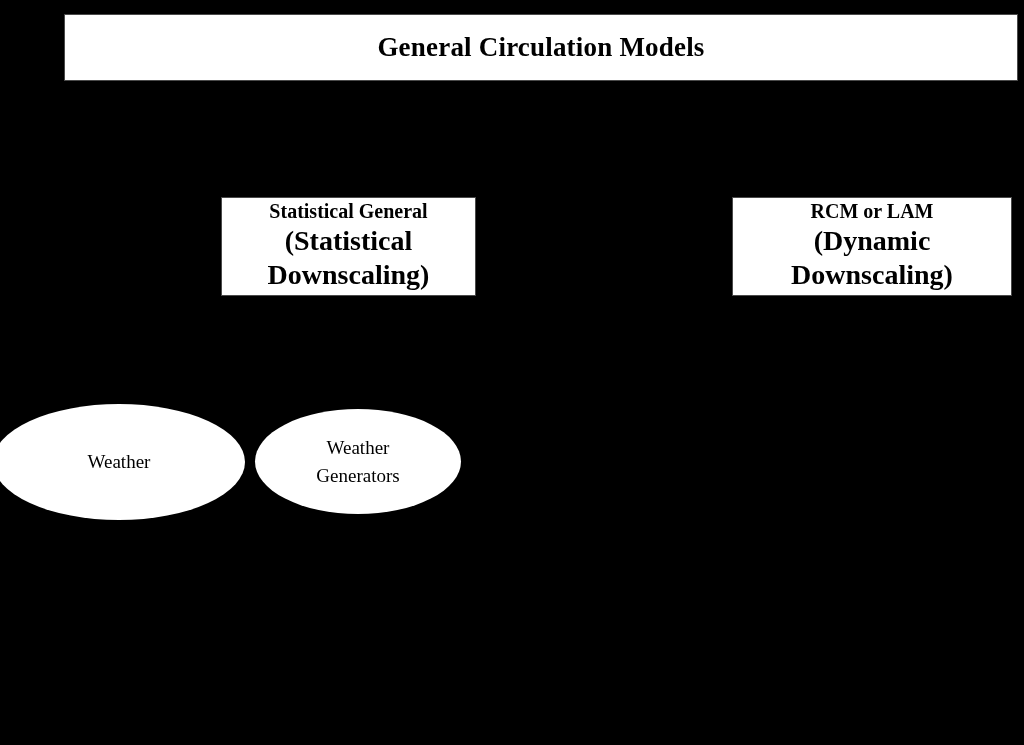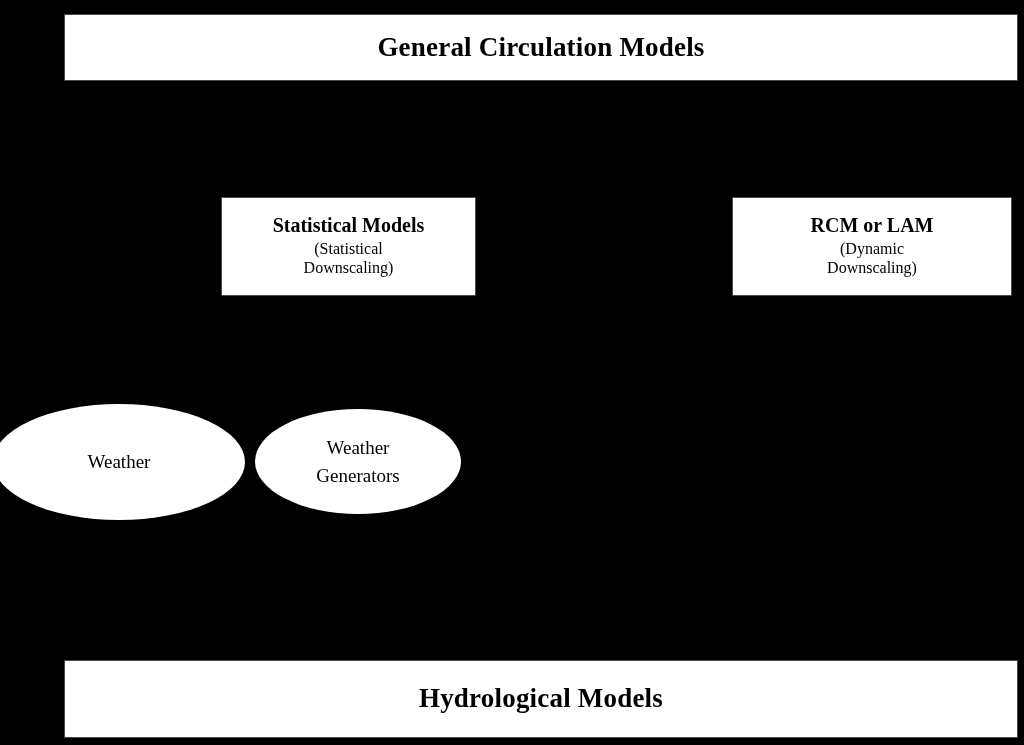--- a/index.html
+++ b/index.html
@@ -69,22 +69,22 @@
     height: 99px;
     padding: 6px 4px 8px;
   }
   .model-title {
     font-weight: bold;
     font-size: 20px;
     line-height: 1.18;
     white-space: nowrap;
   }
   .model-sub {
-    font-weight: normal;
-    font-size: 16px;
+    font-weight: bold;
+    font-size: 28px;
     line-height: 1.2;
     margin-top: 1px;
   }
   .model-sub .sub-line {
     display: block;
     white-space: nowrap;
   }
 
   
   .ellipse {
@@ -138,21 +138,21 @@
 </head>
 <body>
 
 <div id="canvas">
 
   <div class="box box-banner" id="gcm-box">
     <span class="banner-title">General Circulation Models</span>
   </div>
 
   <div class="box" id="statistical-box">
-    <span class="model-title">Statistical Models</span>
+    <span class="model-title">Statistical General</span>
     <span class="model-sub">
       <span class="sub-line">(Statistical</span>
       <span class="sub-line">Downscaling)</span>
     </span>
   </div>
 
   <div class="box" id="rcm-box">
     <span class="model-title">RCM or LAM</span>
     <span class="model-sub">
       <span class="sub-line">(Dynamic</span>
@@ -163,17 +163,14 @@
   <div class="ellipse" id="ellipse-weather-classification">
     <span class="el-line">Weather</span>
   </div>
 
   <div class="ellipse" id="ellipse-weather-generators">
     <span class="el-line">Weather</span>
     <span class="el-line">Generators</span>
   </div>
 
 
-  <div class="box box-banner" id="hydro-box">
-    <span class="banner-title">Hydrological Models</span>
-  </div>
 
 </div>
 
 </body></html>

